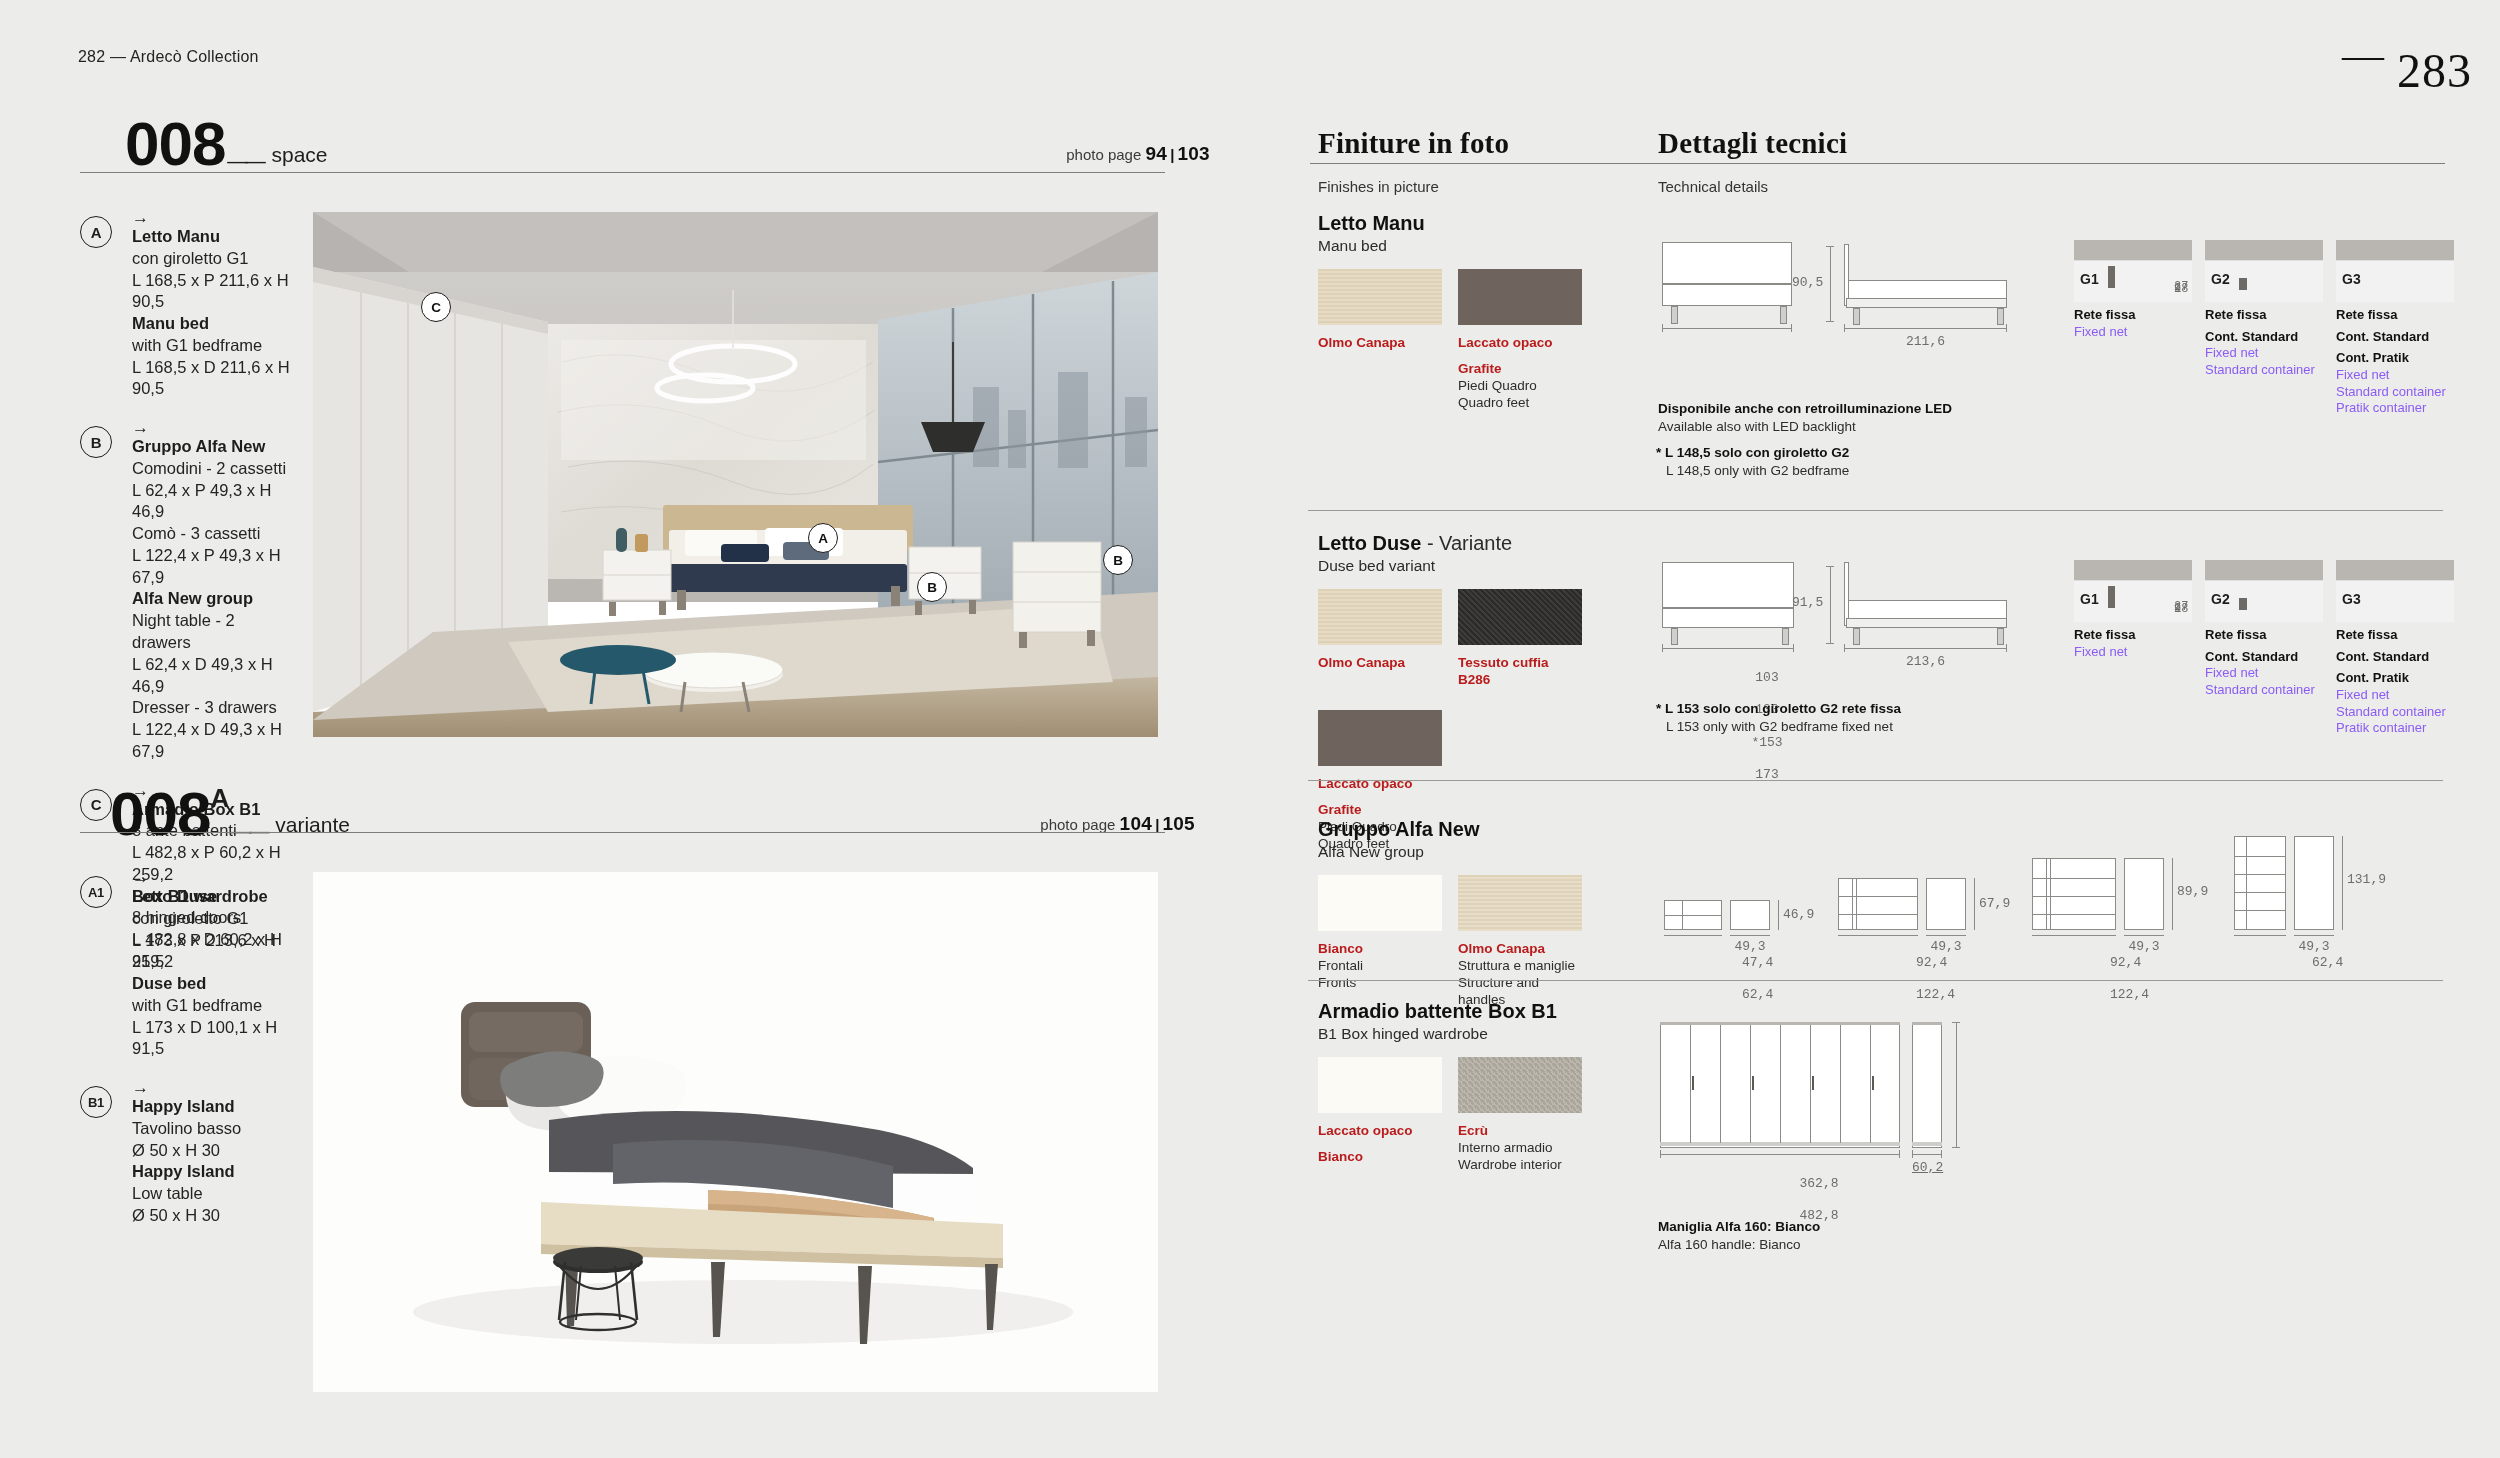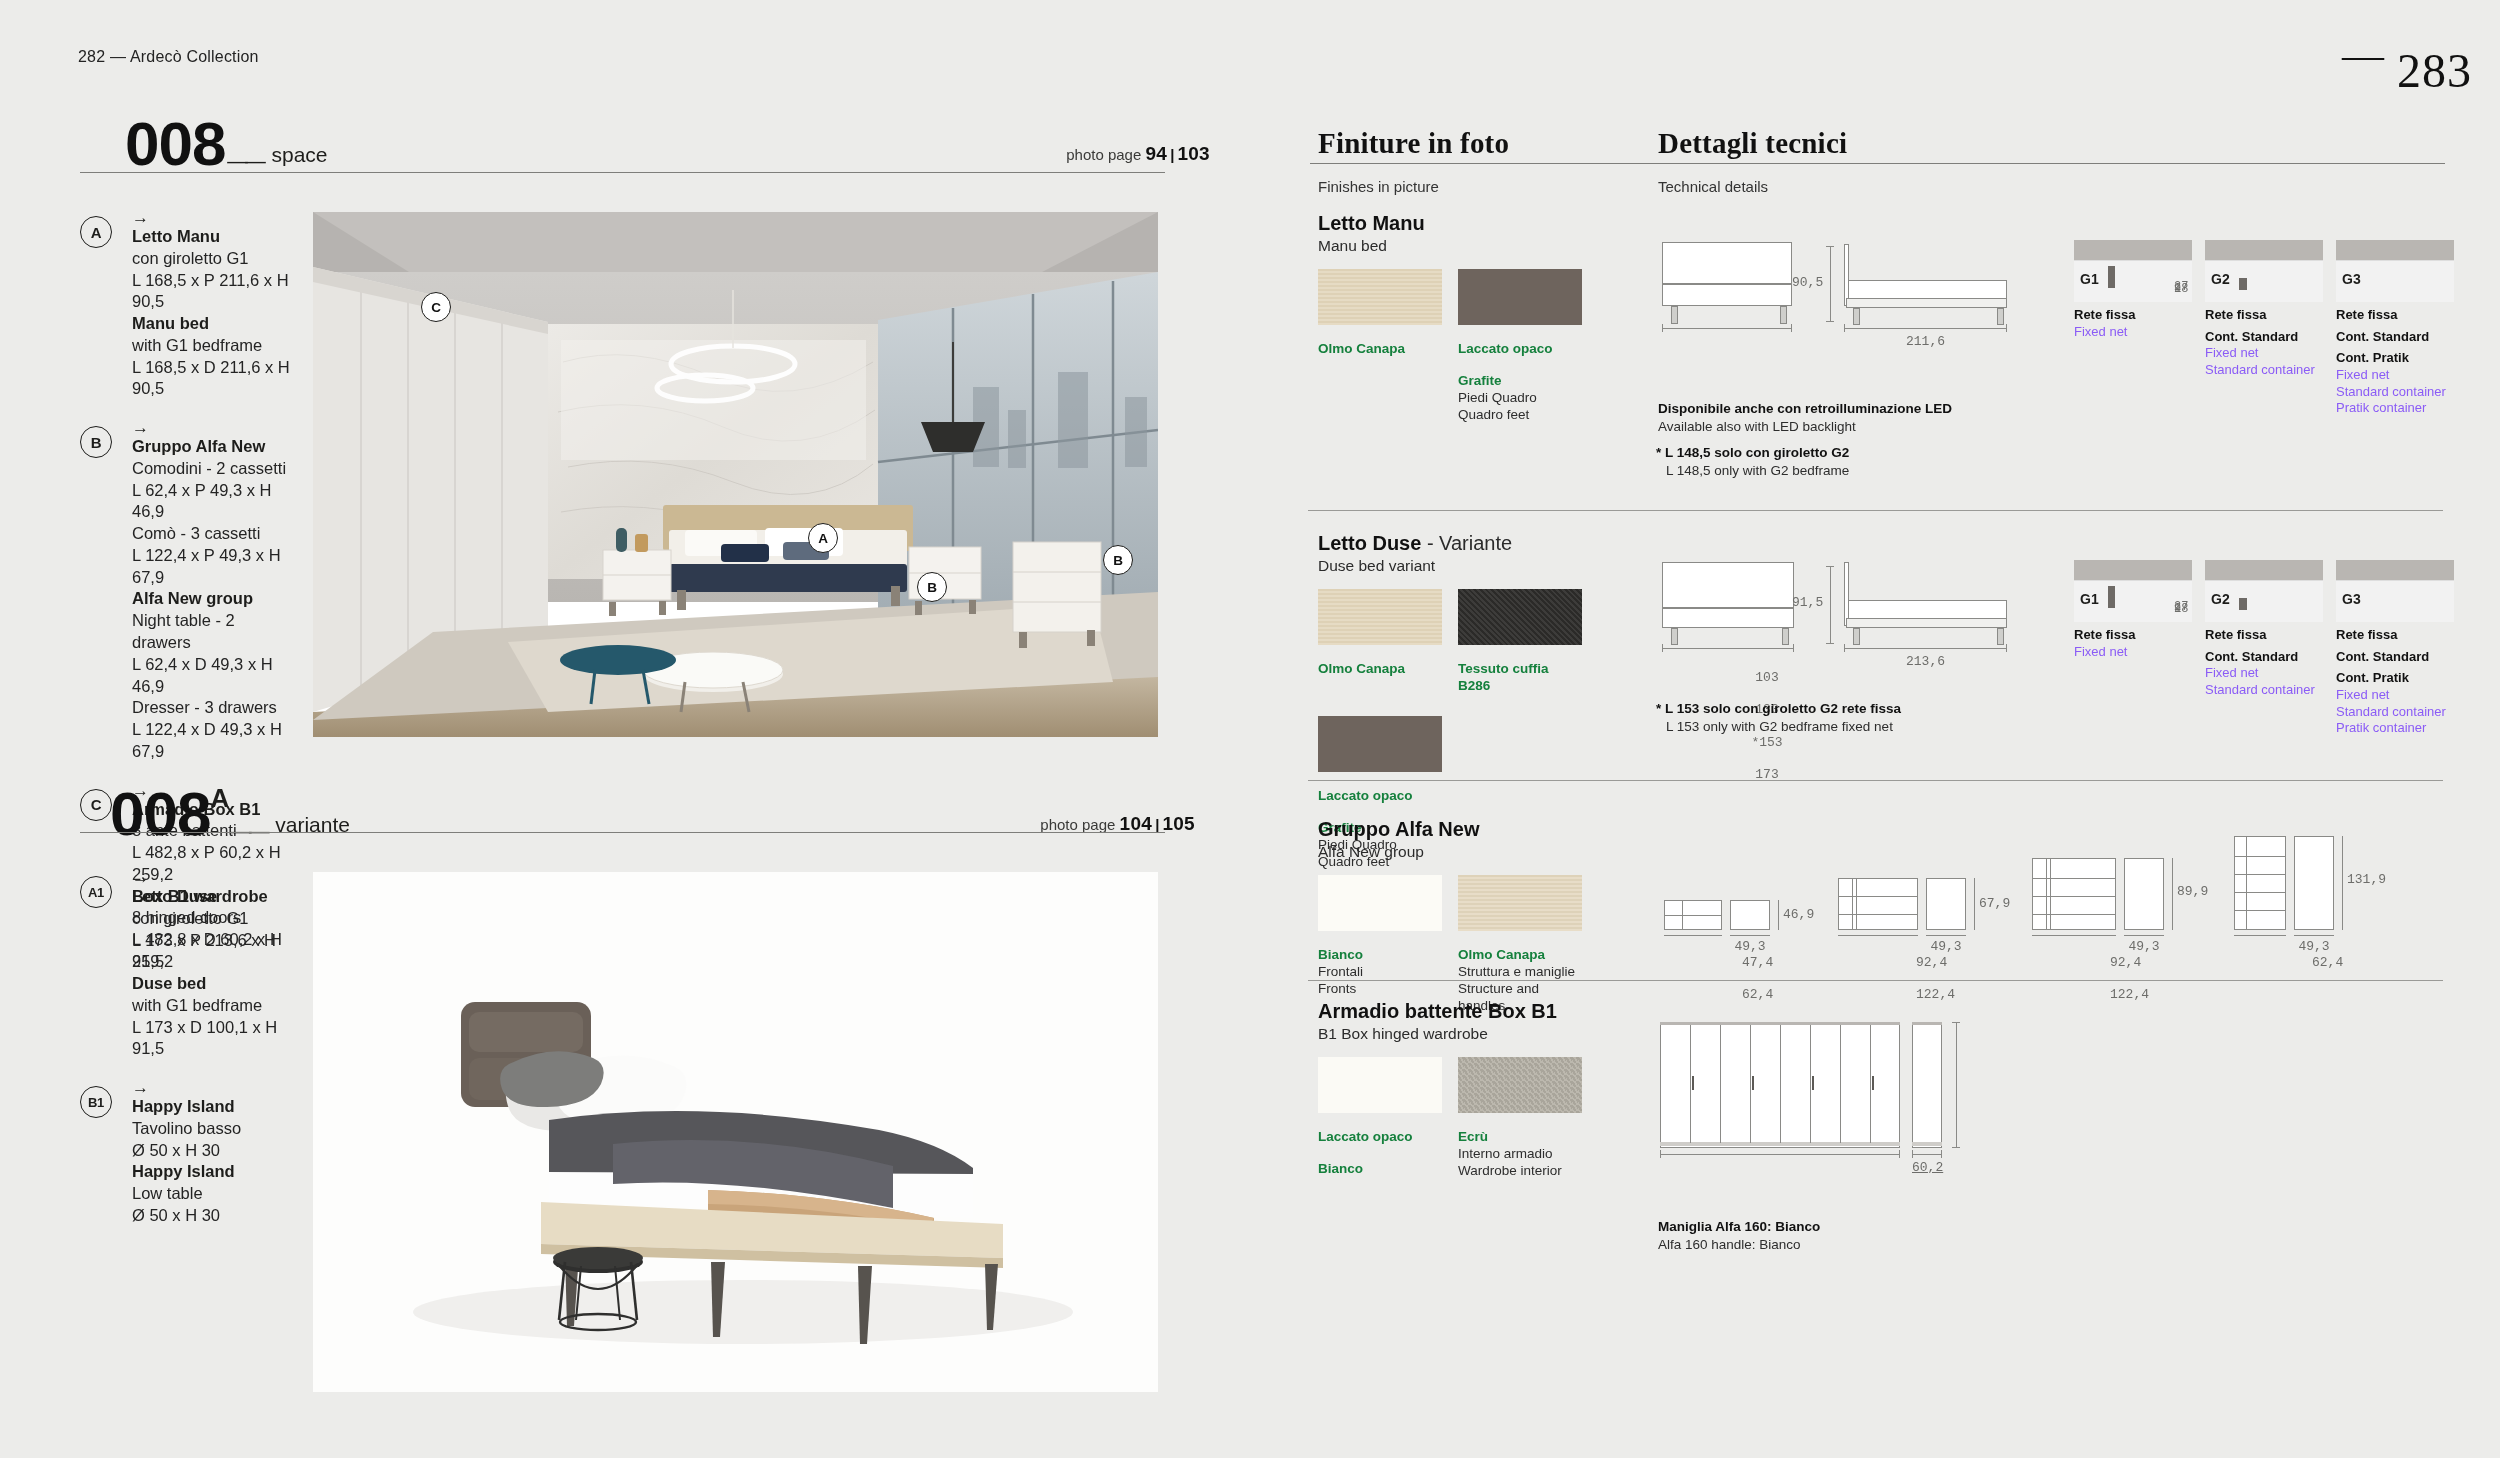--- a/index.html
+++ b/index.html
@@ -81,21 +81,21 @@
   .tsec{position:absolute;left:0;width:1250px;}
   .tsec-rule{position:absolute;left:58px;width:1135px;height:1px;background:#9a9a97;}
 
   .grp-title{font-size:20px;font-weight:700;color:#111;line-height:1.15;}
   .grp-title .var{font-weight:400;color:#2b2b2b;}
   .grp-sub{font-size:15.5px;color:#2b2b2b;margin-top:2px;}
 
   .swrow{display:flex;gap:16px;margin-top:14px;}
   .sw{width:124px;}
   .swbox{width:124px;height:56px;}
-  .swname{font-size:13.5px;font-weight:700;color:#15803d;margin-top:15px;line-height:1.26;}
+  .swname{font-size:13.5px;font-weight:700;color:#b91c1c;margin-top:9px;line-height:1.26;}
   .swdesc{font-size:13.5px;color:#2d2d2d;line-height:1.26;}
 
   
   .dw{position:absolute;}
   .dline{position:absolute;background:#8a8a87;}
   .dim{position:absolute;font-family:"Liberation Mono",monospace;font-size:13px;color:#6d6d6a;letter-spacing:0px;white-space:pre;line-height:1.24;}
   .box-o{position:absolute;border:1.1px solid #8a8a87;background:#fff;box-sizing:border-box;}
   .leg{position:absolute;background:#8a8a87;}
 
   .note{position:absolute;font-size:13.5px;line-height:1.3;}
@@ -725,20 +725,24 @@
         <div class="dline" style="left:150px;top:3px;width:1px;height:118px;"></div>
         <div class="dline" style="left:180px;top:3px;width:1px;height:118px;"></div>
         <div class="dline" style="left:210px;top:3px;width:1px;height:118px;"></div>
         <div class="leg" style="left:32px;top:54px;width:2px;height:14px;background:#5d5a56;"></div>
         <div class="leg" style="left:92px;top:54px;width:2px;height:14px;background:#5d5a56;"></div>
         <div class="leg" style="left:152px;top:54px;width:2px;height:14px;background:#5d5a56;"></div>
         <div class="leg" style="left:212px;top:54px;width:2px;height:14px;background:#5d5a56;"></div>
         <div class="dline" style="left:0px;top:132px;width:240px;height:1px;"></div>
         <div class="dline" style="left:0px;top:128px;width:1px;height:8px;"></div>
         <div class="dline" style="left:239px;top:128px;width:1px;height:8px;"></div>
+        <div class="dim" style="left:0px;top:138px;width:240px;text-align:center;">
+          <span>362,8</span><br>
+          <span>482,8</span>
+        </div>
 
         <div class="box-o" style="left:252px;top:0px;width:30px;height:126px;"></div>
         <div class="dline" style="left:252px;top:0px;width:30px;height:3px;background:#b9b6b2;"></div>
         <div class="dline" style="left:252px;top:120px;width:30px;height:4px;background:#cfcdc9;"></div>
         <div class="dline" style="left:252px;top:132px;width:30px;height:1px;"></div>
         <div class="dline" style="left:252px;top:128px;width:1px;height:8px;"></div>
         <div class="dline" style="left:281px;top:128px;width:1px;height:8px;"></div>
         <div class="dim" style="left:252px;top:138px;width:30px;text-decoration:underline;">60,2</div>
 
         <div class="dline" style="left:296px;top:0px;width:1px;height:126px;"></div>

